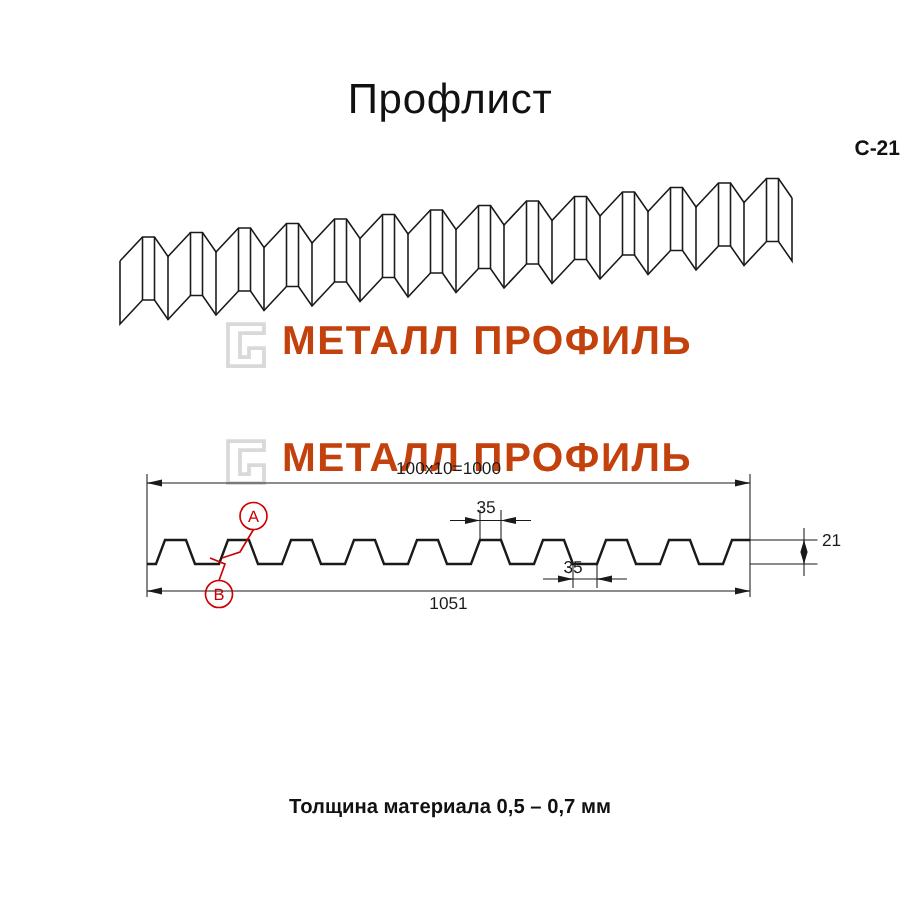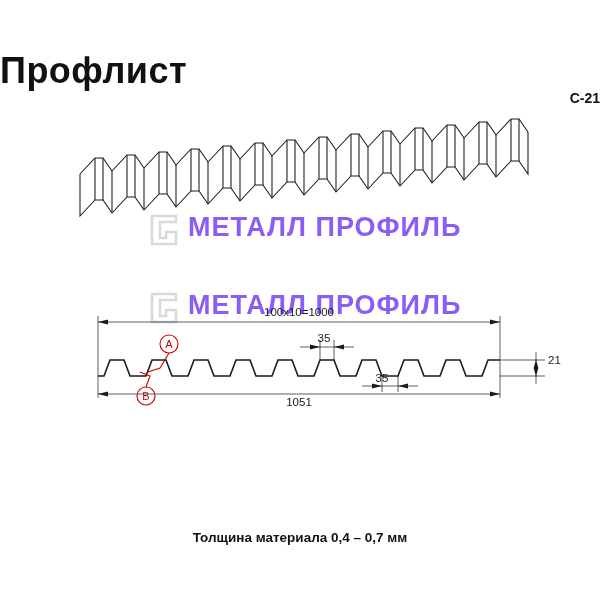--- a/index.html
+++ b/index.html
@@ -18,23 +18,23 @@
   .page {
     position: relative;
     width: 600px;
     height: 600px;
   }
   .title {
     position: absolute;
     top: 50px;
     left: 0;
     width: 600px;
-    text-align: left;
-    font-size: 36px;
-    font-weight: bold;
+    text-align: center;
+    font-size: 28px;
+    font-weight: normal;
     letter-spacing: 0.5px;
     color: #111;
   }
   .subtitle {
     position: absolute;
     top: 90px;
     left: 0;
     width: 600px;
     text-align: right;
     font-size: 14px;
@@ -53,21 +53,21 @@
   }
   .svg-layer {
     position: absolute;
     top: 0;
     left: 0;
   }
   .wm {
     position: absolute;
     font-family: "Liberation Sans", sans-serif;
     font-weight: bold;
-    color: #8b5cf6;
+    color: #c2410c;
     white-space: nowrap;
     user-select: none;
   }
   .wm1 {
     top: 212px;
     left: 188px;
     font-size: 27px;
     letter-spacing: 1px;
   }
   .wm2 {
@@ -217,15 +217,15 @@
 
     <text x="299" y="316" text-anchor="middle" font-family="Liberation Sans, sans-serif" font-size="11.5" fill="#1a1a1a">100x10=1000</text>
     <text x="299" y="406" text-anchor="middle" font-family="Liberation Sans, sans-serif" font-size="11.5" fill="#1a1a1a">1051</text>
     <text x="324" y="342" text-anchor="middle" font-family="Liberation Sans, sans-serif" font-size="11.5" fill="#1a1a1a">35</text>
     <text x="382" y="382" text-anchor="middle" font-family="Liberation Sans, sans-serif" font-size="11.5" fill="#1a1a1a">35</text>
     <text x="548" y="364" text-anchor="start" font-family="Liberation Sans, sans-serif" font-size="11.5" fill="#1a1a1a">21</text>
     <text x="169" y="348" text-anchor="middle" font-family="Liberation Sans, sans-serif" font-size="11" fill="#cc0000">A</text>
     <text x="146" y="400" text-anchor="middle" font-family="Liberation Sans, sans-serif" font-size="11" fill="#cc0000">B</text>
   </svg>
 
-  <div class="footer">Толщина материала 0,4 – 0,7 мм</div>
+  <div class="footer">Толщина материала 0,5 – 0,7 мм</div>
 
 </div>
 
 </body></html>

